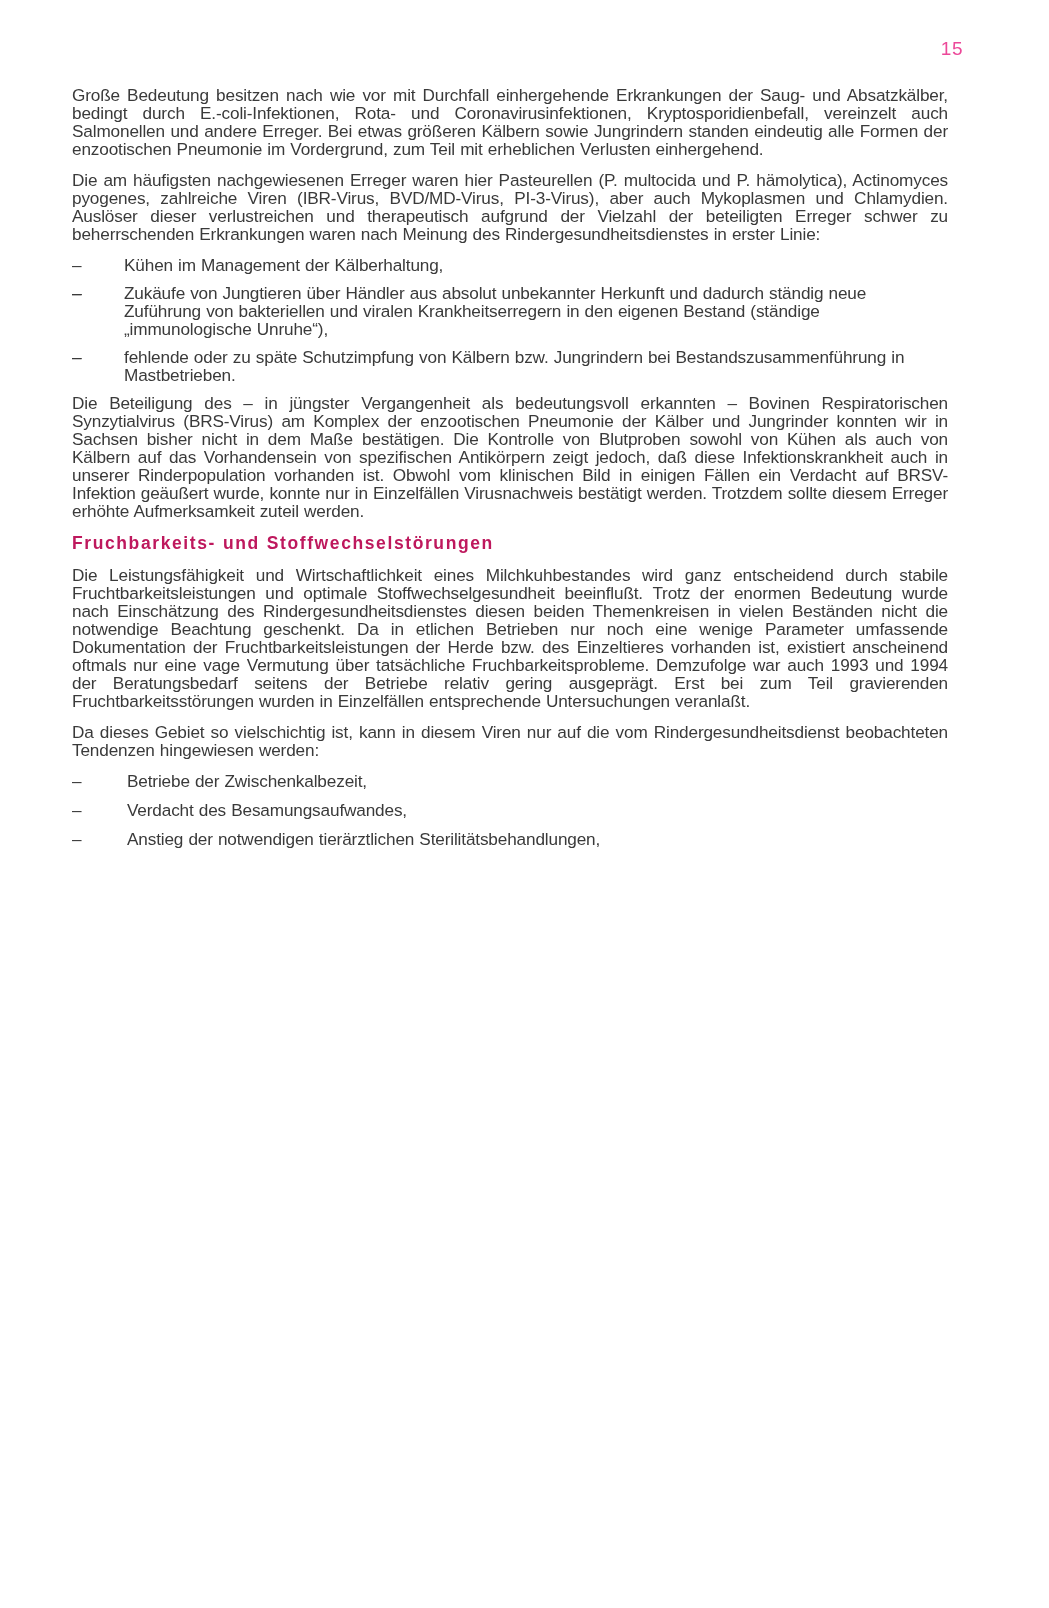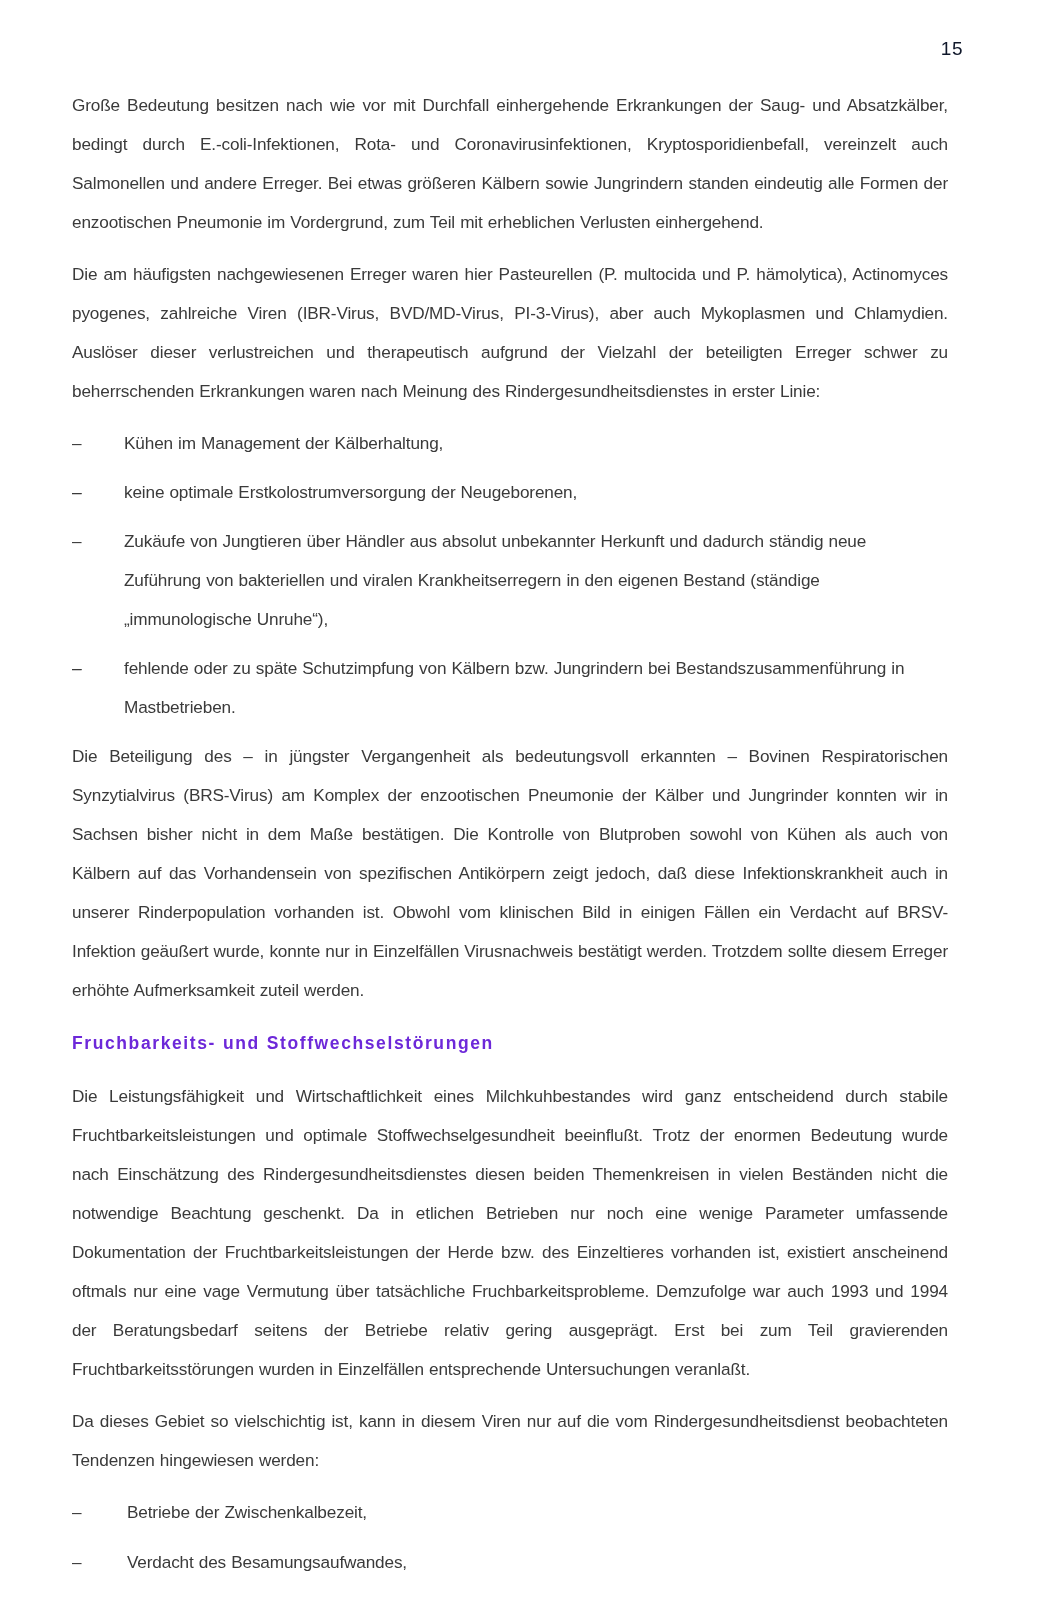--- a/index.html
+++ b/index.html
@@ -13,30 +13,30 @@
       position: relative;
       overflow: hidden;
       font-family: "Liberation Sans", sans-serif;
       color: #3a3a3a;
     }
     .page-number {
       position: absolute;
       top: 38px;
       right: 86px;
       font-size: 19px;
-      color: #0f172a;
+      color: #ec4899;
       letter-spacing: 0.5px;
     }
     .content {
       position: absolute;
       top: 86px;
       left: 72px;
       width: 876px;
       font-size: 17.2px;
-      line-height: 39px;
+      line-height: 18px;
       text-align: justify;
       letter-spacing: -0.15px;
       word-spacing: 0.5px;
     }
     .para {
       margin: 0 0 13px 0;
       hyphens: manual;
     }
     .dash-list {
       list-style: none;
@@ -52,21 +52,21 @@
     .dash-marker {
       position: absolute;
       left: 0;
       top: 0;
       width: 20px;
     }
     .section-heading {
       font-weight: bold;
       font-size: 17.5px;
       letter-spacing: 1.6px;
-      color: #6d28d9;
+      color: #be185d;
       margin: 14px 0 14px 0;
     }
     .dash-list.second .dash-item {
       padding-left: 55px;
       margin-bottom: 11px;
     }
   </style>
 </head>
 <body>
 
@@ -81,21 +81,20 @@
   <ul class="dash-list">
     <li class="dash-item">
       <span class="dash-marker">–</span>
       <span>Kühen im Management der Kälberhaltung,</span>
     </li>
     <li class="dash-item">
       <span class="dash-marker">–</span>
     </li>
     <li class="dash-item">
       <span class="dash-marker">–</span>
-      <span>keine optimale Erstkolostrumversorgung der Neugeborenen,</span>
     </li>
     <li class="dash-item">
       <span class="dash-marker">–</span>
       <span>Zukäufe von Jungtieren über Händler aus absolut unbekannter Herkunft und dadurch ständig neue Zuführung von bakteriellen und viralen Krankheitserregern in den eigenen Bestand (ständige „immunologische Unruhe“),</span>
     </li>
     <li class="dash-item">
       <span class="dash-marker">–</span>
     </li>
     <li class="dash-item">
       <span class="dash-marker">–</span>
@@ -115,16 +114,17 @@
     <li class="dash-item">
       <span class="dash-marker">–</span>
       <span>Betriebe der Zwischenkalbezeit,</span>
     </li>
     <li class="dash-item">
       <span class="dash-marker">–</span>
       <span>Verdacht des Besamungsaufwandes,</span>
     </li>
     <li class="dash-item">
       <span class="dash-marker">–</span>
+      <span>Anstieg der notwendigen tierärztlichen Sterilitätsbehandlungen,</span>
     </li>
   </ul>
 
 </div>
 
 </body></html>

